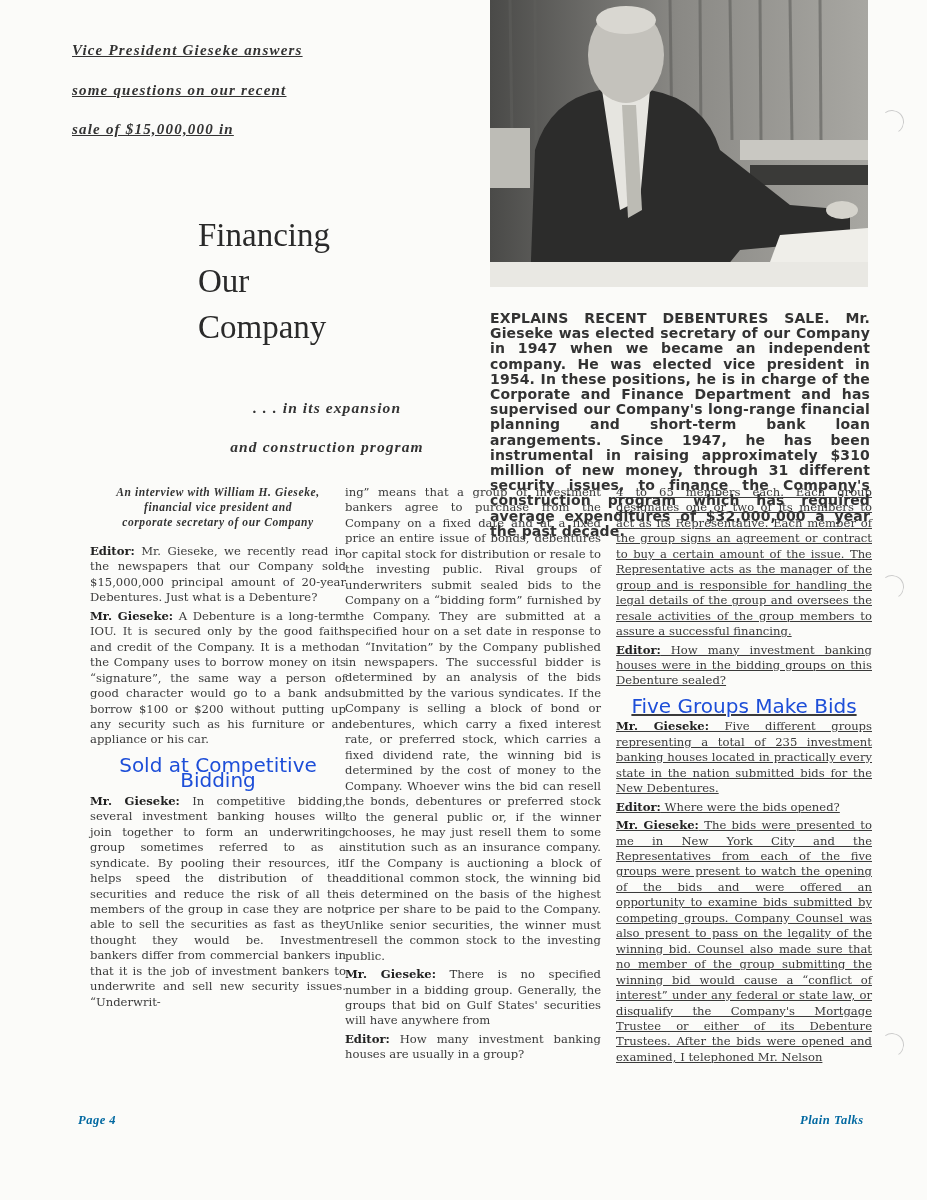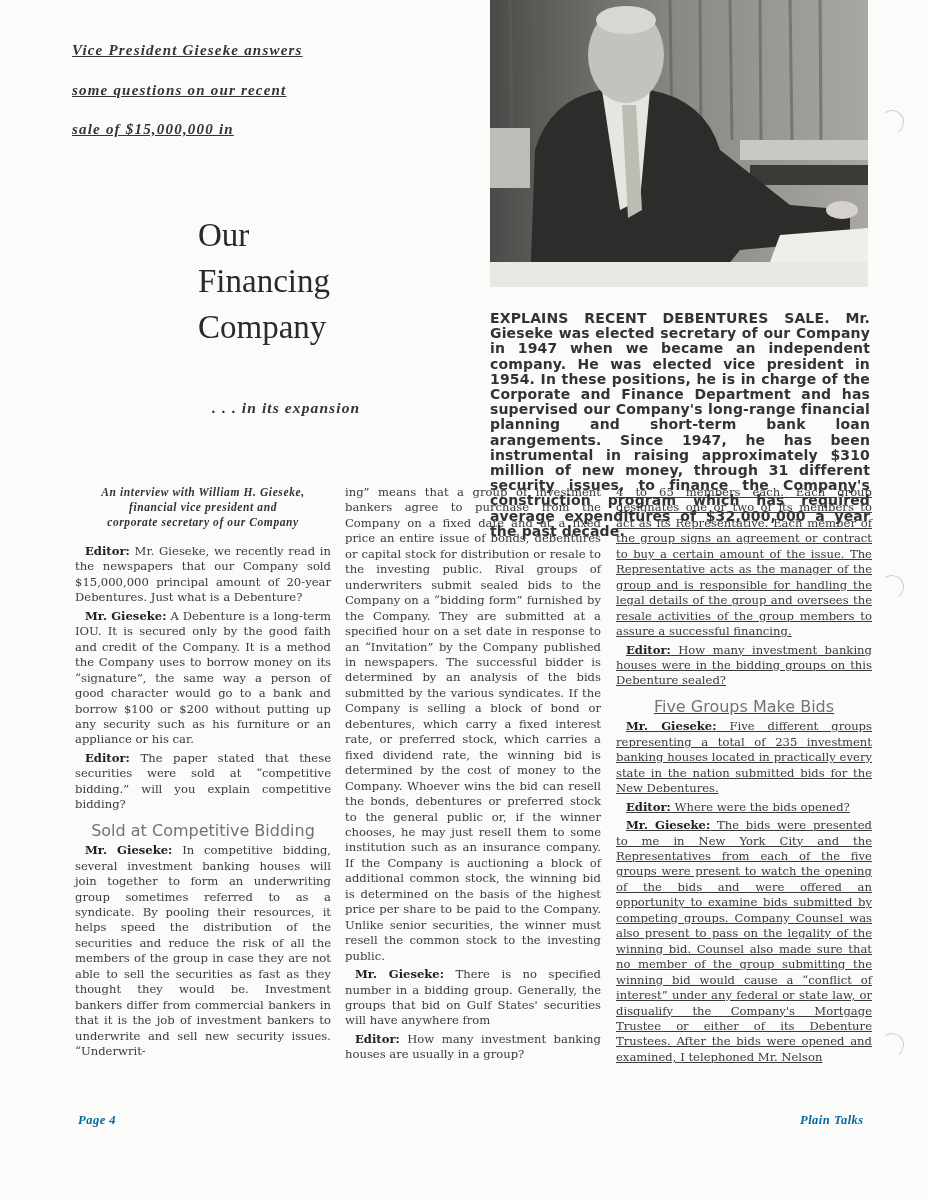--- a/index.html
+++ b/index.html
@@ -14,50 +14,50 @@
     font-family: "Liberation Serif", serif; font-style: italic; font-weight: bold;
     font-size: 15px; letter-spacing: 1.2px; color: #333;
   }
   .intro div { height: 39.5px; text-decoration: underline; }
   .title {
     left: 198px; top: 212px;
     font-family: "Liberation Serif", serif; font-size: 33px; color: #2a2a2a;
     line-height: 46px;
   }
   .subtitle {
-    left: 212px; top: 388px; width: 254px; text-align: left;
+    left: 200px; top: 388px; width: 254px; text-align: center;
     font-family: "Liberation Serif", serif; font-style: italic; font-weight: bold;
     font-size: 15.5px; letter-spacing: 1.1px; color: #333; line-height: 39px;
   }
   .photo {
     left: 490px; top: 0; width: 378px; height: 287px;
     background: #6d6d6b; overflow: hidden;
   }
   .caption {
     left: 490px; top: 311px; width: 380px;
     font-family: "DejaVu Sans", sans-serif; font-weight: bold; font-size: 14px;
     line-height: 15.2px; text-align: justify; color: #333; letter-spacing: 0.15px;
   }
   .col {
     width: 256px; font-size: 11.6px; line-height: 15.45px; text-align: justify;
     color: #3a3a3a;
   }
   .col p { margin: 0 0 3px 0; }
-  .col b { color: #222; margin-left: 10px; }
-  .col1 { left: 75px; top: 485px; }
+  .col b { color: #222; }
+  .col1 { left: 90px; top: 485px; }
   .col2 { left: 345px; top: 485px; }
   .col3 { left: 616px; top: 485px; text-decoration: underline; }
   .byline {
     text-align: center; font-family: "Liberation Serif", serif; font-style: italic;
     font-weight: bold; font-size: 11.5px; line-height: 15px; letter-spacing: 0.6px;
     margin: 0 0 14px 0; color: #333;
   }
   .subhead {
-    text-align: center; font-family: "DejaVu Sans", sans-serif; font-size: 16px;
-    margin: 10px 0 5px 0; color: #737373; font-weight: normal;
+    text-align: center; font-family: "DejaVu Sans", sans-serif; font-size: 20px;
+    margin: 10px 0 5px 0; color: #1d4ed8; font-weight: normal;
   }
   .footer {
     top: 1113px; font-family: "Liberation Serif", serif; font-style: italic;
     font-weight: bold; font-size: 12.5px; color: #0369a1; letter-spacing: 0.5px;
   }
   .hole {
     width: 22px; height: 22px; border-radius: 50%;
     border-top: 1.5px solid #ccc; border-right: 1.5px solid #ccc;
     border-left: 1.5px solid transparent; border-bottom: 1.5px solid transparent;
     transform: rotate(10deg);
@@ -66,27 +66,28 @@
 </head>
 <body>
 
 <div class="abs intro">
   <div>Vice President Gieseke answers</div>
   <div>some questions on our recent</div>
   <div>sale of $15,000,000 in</div>
 </div>
 
 <div class="abs title">
+  <div>Financing</div>
   <div>Our</div>
-  <div>Financing</div>
   <div>Company</div>
 </div>
 
 <div class="abs subtitle">
   <div>. . . in its expansion</div>
+  <div>and construction program</div>
 </div>
 
 <div class="abs photo">
   <svg width="378" height="287" viewBox="0 0 378 287">
     <defs>
       <linearGradient id="curt" x1="0" x2="1" y1="0" y2="0">
         <stop offset="0" stop-color="#4a4a48"></stop>
         <stop offset="0.5" stop-color="#8a8985"></stop>
         <stop offset="1" stop-color="#a8a7a2"></stop>
       </linearGradient>
@@ -127,21 +128,20 @@
 </div>
 
 <div class="abs col col1">
   <div class="byline">
     <div>An interview with William H. Gieseke,</div>
     <div>financial vice president and</div>
     <div>corporate secretary of our Company</div>
   </div>
   <p><b>Editor:</b><span> Mr. Gieseke, we recently read in the newspapers that our Company sold $15,000,000 principal amount of 20-year Debentures. Just what is a Debenture?</span></p>
   <p><b>Mr. Gieseke:</b><span> A Debenture is a long-term IOU. It is secured only by the good faith and credit of the Company. It is a method the Company uses to borrow money on its “signature”, the same way a person of good character would go to a bank and borrow $100 or $200 without putting up any security such as his furniture or an appliance or his car.</span></p>
-  <p><b>Editor:</b><span> The paper stated that these securities were sold at “competitive bidding.” will you explain competitive bidding?</span></p>
   <div class="subhead">Sold at Competitive Bidding</div>
   <p><b>Mr. Gieseke:</b><span> In competitive bidding, several investment banking houses will join together to form an underwriting group sometimes referred to as a syndicate. By pooling their resources, it helps speed the distribution of the securities and reduce the risk of all the members of the group in case they are not able to sell the securities as fast as they thought they would be. Investment bankers differ from commercial bankers in that it is the job of investment bankers to underwrite and sell new security issues. “Underwrit-</span></p>
 </div>
 
 <div class="abs col col2">
   <p><span>ing” means that a group of investment bankers agree to purchase from the Company on a fixed date and at a fixed price an entire issue of bonds, debentures or capital stock for distribution or resale to the investing public. Rival groups of underwriters submit sealed bids to the Company on a “bidding form” furnished by the Company. They are submitted at a specified hour on a set date in response to an “Invitation” by the Company published in newspapers. The successful bidder is determined by an analysis of the bids submitted by the various syndicates. If the Company is selling a block of bond or debentures, which carry a fixed interest rate, or preferred stock, which carries a fixed dividend rate, the winning bid is determined by the cost of money to the Company. Whoever wins the bid can resell the bonds, debentures or preferred stock to the general public or, if the winner chooses, he may just resell them to some institution such as an insurance company. If the Company is auctioning a block of additional common stock, the winning bid is determined on the basis of the highest price per share to be paid to the Company. Unlike senior securities, the winner must resell the common stock to the investing public.</span></p>
   <p><b>Mr. Gieseke:</b><span> There is no specified number in a bidding group. Generally, the groups that bid on Gulf States' securities will have anywhere from</span></p>
   <p><b>Editor:</b><span> How many investment banking houses are usually in a group?</span></p>
 </div>
 

